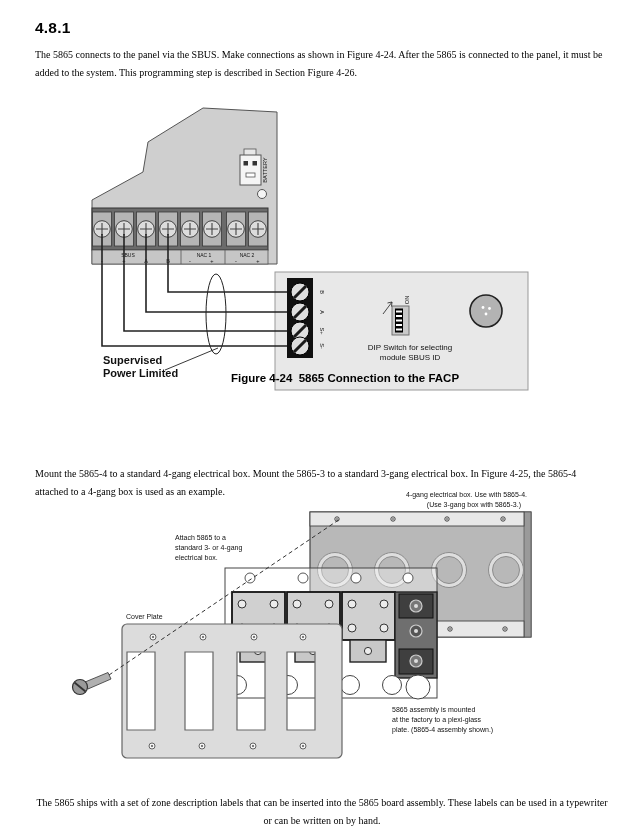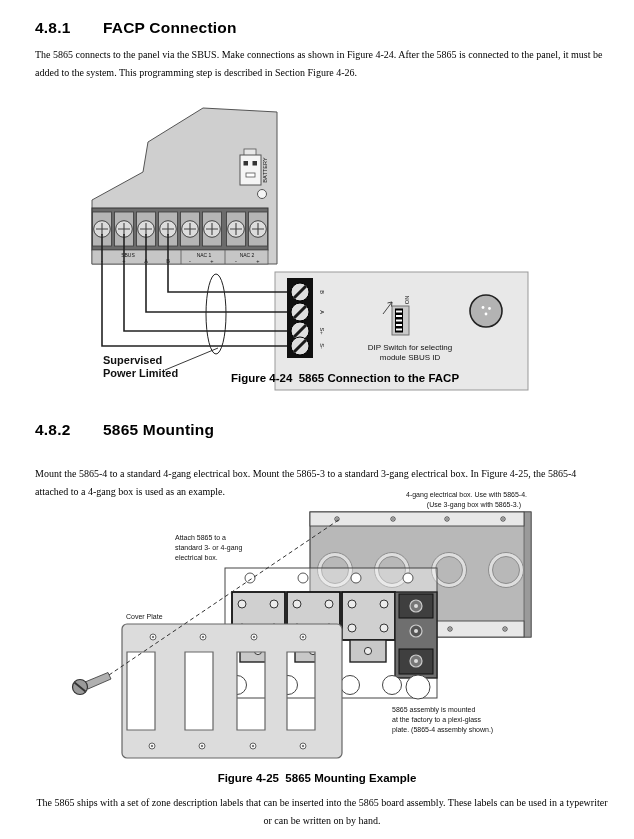--- a/index.html
+++ b/index.html
@@ -21,21 +21,20 @@
   svg .lbl7{font-size:7px;}
   svg .lbl8{font-size:8px;}
 </style>
 </head>
 <body>
 
 <div class="page">
 
   <div class="heading" style="top:19px;">
     <span class="num">4.8.1</span>
-    <span>FACP Connection</span>
   </div>
   <div class="para" style="top:46px;">The 5865 connects to the panel via the SBUS. Make connections as shown in Figure 4-24. After the 5865 is connected to the panel, it must be added to the system. This programming step is described in Section Figure 4-26.</div>
 
   <svg class="fig" style="top:100px;" width="634" height="296" viewBox="0 0 634 296">
 
     <g>
       <path d="M203,8 L277,12 L277,164 L92,164 L92,100 L143,72 L148,42 Z" fill="#cfcfcf" stroke="#555" stroke-width="1"></path>
 
       <rect x="92" y="108" width="176" height="42" fill="#6b6b6b" stroke="#333" stroke-width="1"></rect>
       <g>
@@ -149,24 +148,20 @@
       <path d="M102,134 V246 H287"></path>
     </g>
     <ellipse cx="216" cy="214" rx="10" ry="40" fill="none" stroke="#222" stroke-width="1"></ellipse>
     <line x1="165" y1="270" x2="218" y2="248" stroke="#222" stroke-width="0.9"></line>
     <text class="boldnote" x="103" y="264">Supervised</text>
     <text class="boldnote" x="103" y="277">Power Limited</text>
   </svg>
 
   <div class="figcap" style="top:372px;margin-left:28px;">Figure 4-24  5865 Connection to the FACP</div>
 
-  <div class="heading" style="top:421px;">
-    <span class="num">4.8.2</span>
-    <span>5865 Mounting</span>
-  </div>
   <div class="para" style="top:450px;margin-top:15px;">Mount the 5865-4 to a standard 4-gang electrical box. Mount the 5865-3 to a standard 3-gang electrical box. In Figure 4-25, the 5865-4 attached to a 4-gang box is used as an example.</div>
 
   <svg class="fig" style="top:488px;" width="634" height="282" viewBox="0 0 634 282">
 
     <g>
       <rect x="310" y="24" width="221" height="125" fill="#b8b8b8" stroke="#444" stroke-width="1.2"></rect>
       <rect x="524" y="24" width="7" height="125" fill="#9a9a9a" stroke="#444" stroke-width="0.6"></rect>
       <rect x="310" y="24" width="214" height="14" fill="#e8e8e8" stroke="#444" stroke-width="0.9"></rect>
       <rect x="310" y="133" width="214" height="16" fill="#e8e8e8" stroke="#444" stroke-width="0.9"></rect>
       <g fill="none" stroke="#333" stroke-width="0.9">
@@ -303,17 +298,16 @@
     <text class="lbl7" x="521" y="19" text-anchor="end">(Use 3-gang box with 5865-3.)</text>
     <text class="lbl7" x="175" y="52">Attach 5865 to a</text>
     <text class="lbl7" x="175" y="62">standard 3- or 4-gang</text>
     <text class="lbl7" x="175" y="72">electrical box.</text>
     <text class="lbl7" x="126" y="131">Cover Plate</text>
     <text class="lbl7" x="392" y="224">5865 assembly is mounted</text>
     <text class="lbl7" x="392" y="234">at the factory to a plexi-glass</text>
     <text class="lbl7" x="392" y="244">plate. (5865-4 assembly shown.)</text>
   </svg>
 
-  <div class="figcap" style="top:772px;">Figure 4-25  5865 Mounting Example</div>
 
   <div class="para" style="top:794px;text-align:center;">The 5865 ships with a set of zone description labels that can be inserted into the 5865 board assembly. These labels can be used in a typewriter or can be written on by hand.</div>
 
 </div>
 
 </body></html>

